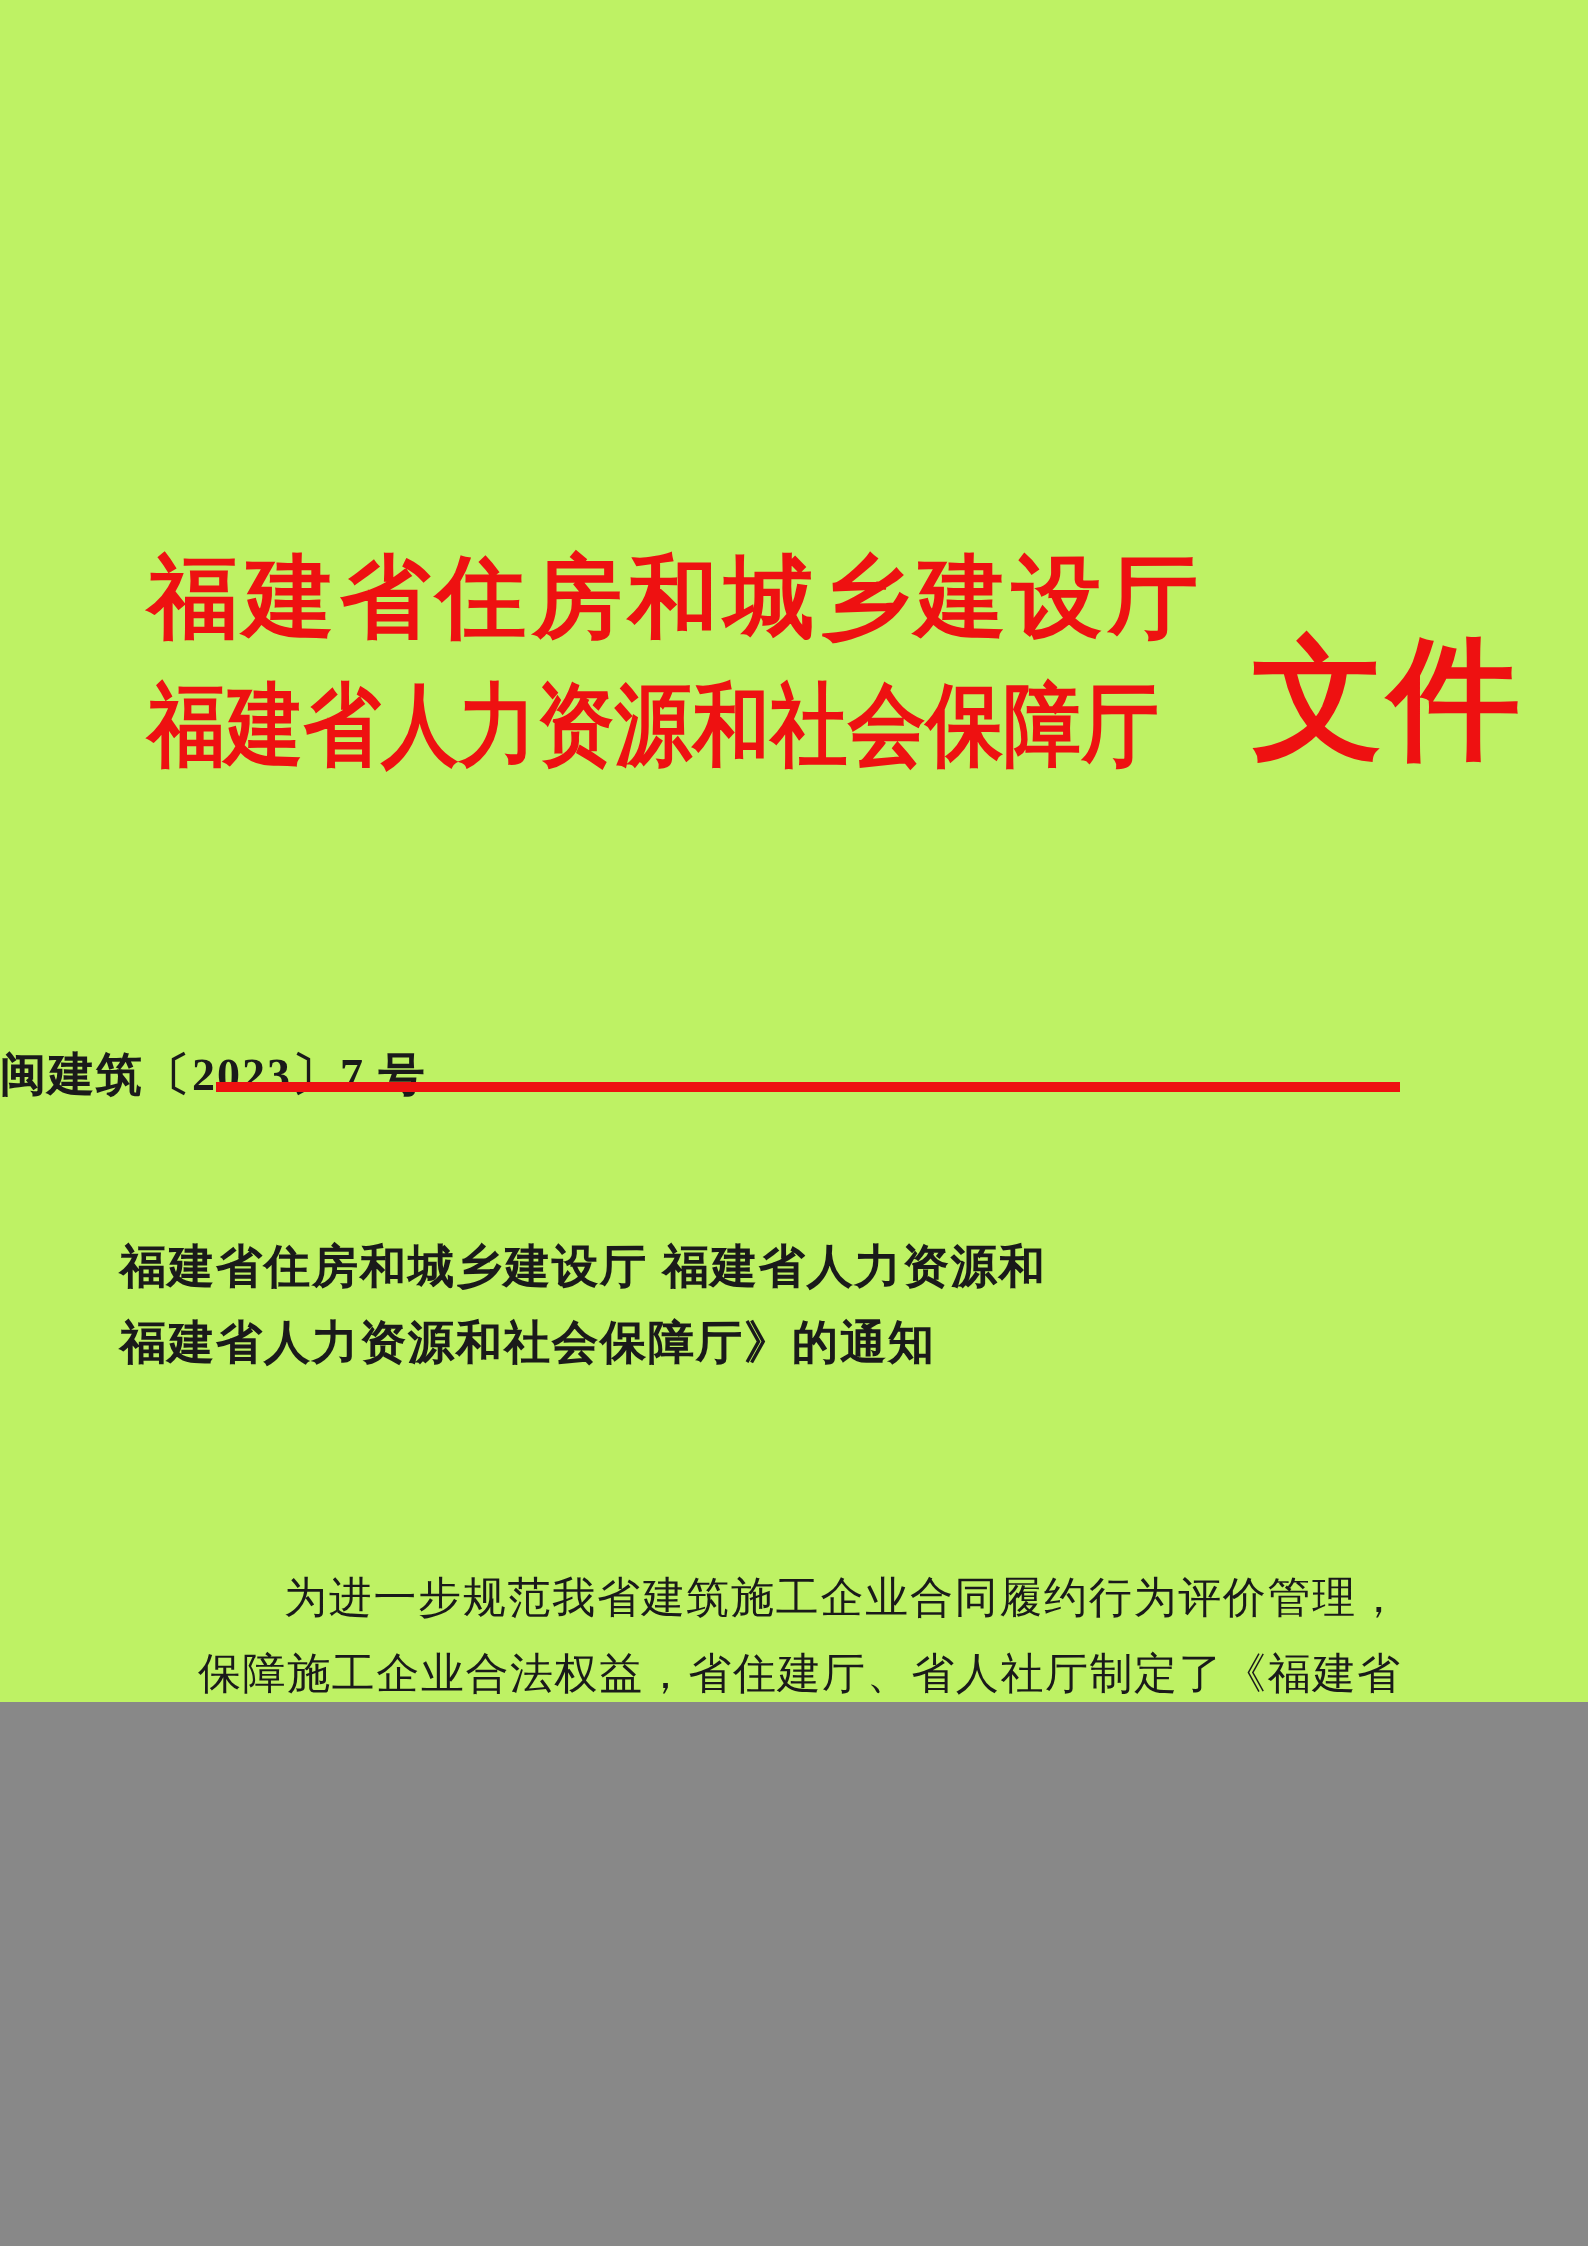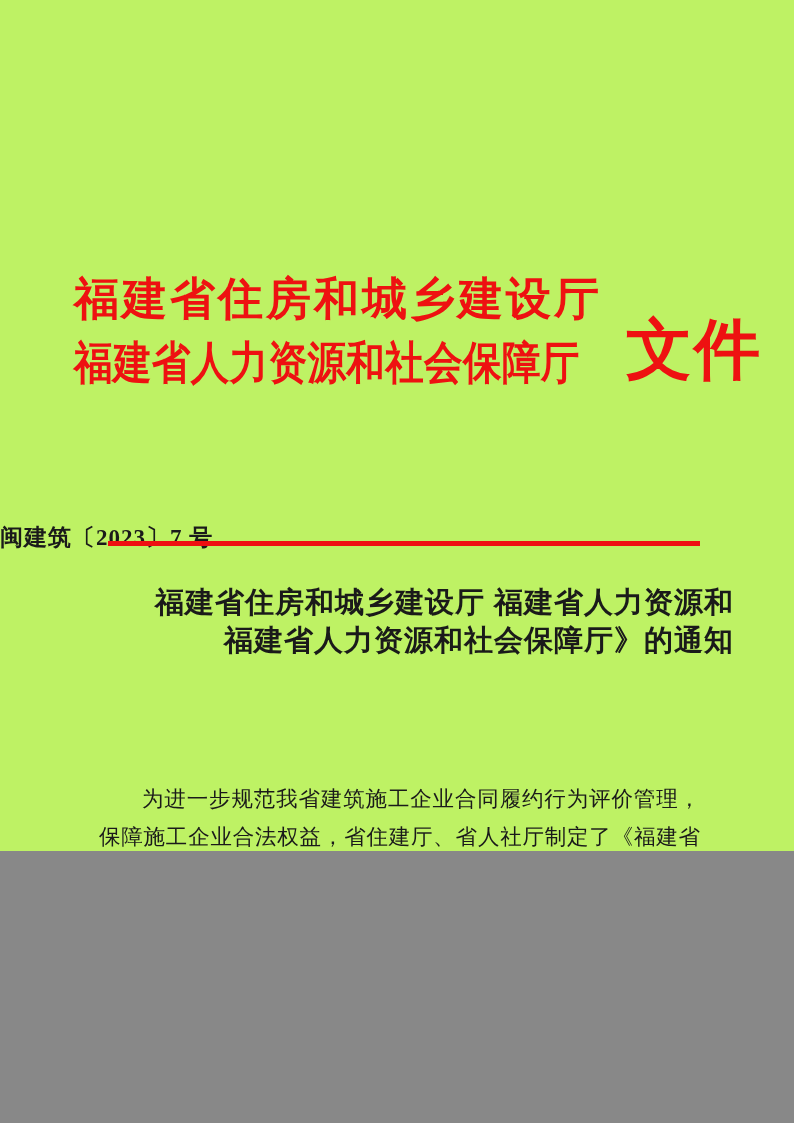--- a/index.html
+++ b/index.html
@@ -74,25 +74,25 @@
     top: 541px;
     width: 592px;
     height: 5px;
     background: #ee1111;
   }
 
   
   .doc-title {
     position: absolute;
     left: 60px;
-    top: 583px;
+    top: 614px;
     width: 674px;
-    text-align: right;
+    text-align: left;
     font-weight: bold;
-    font-size: 29px;
+    font-size: 23px;
     line-height: 38px;
     margin: 0;
     letter-spacing: 1px;
   }
 
   
   .doc-body {
     position: absolute;
     left: 99px;
     top: 781px;

